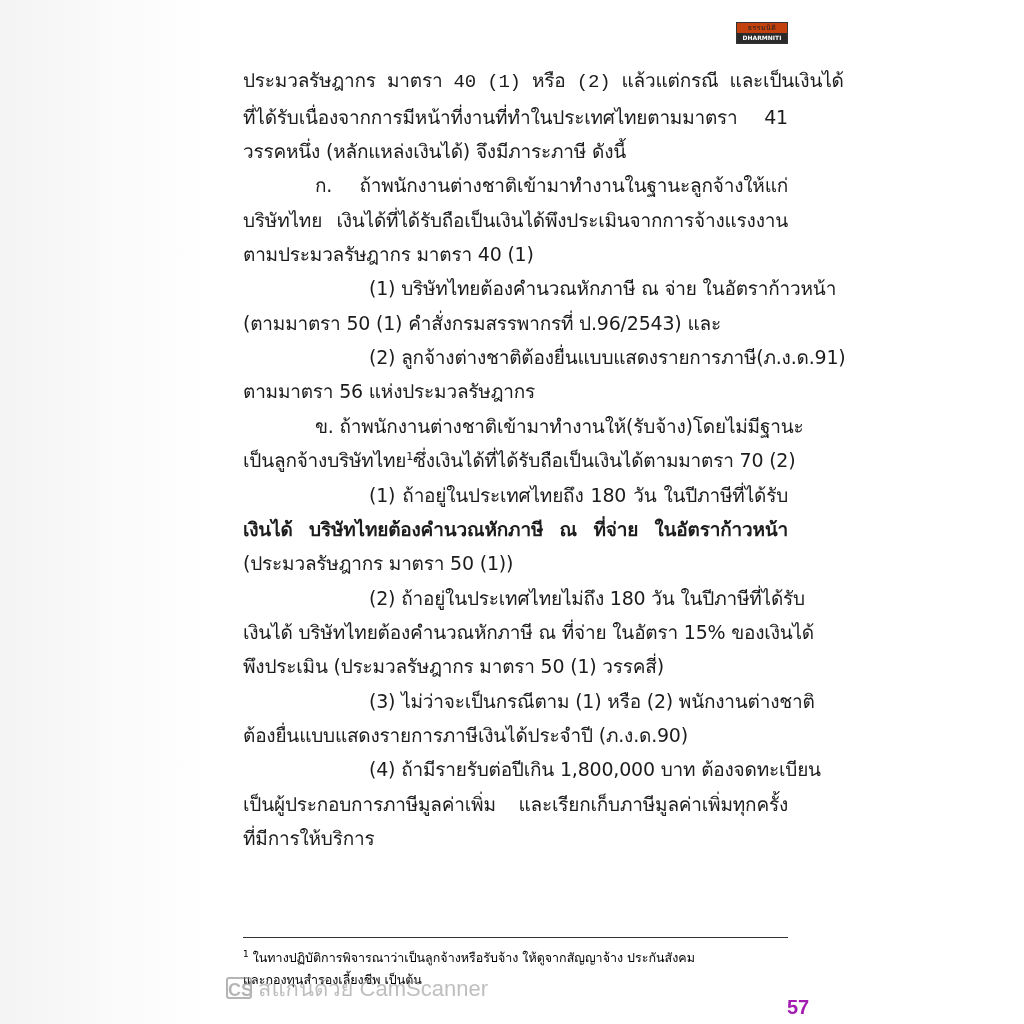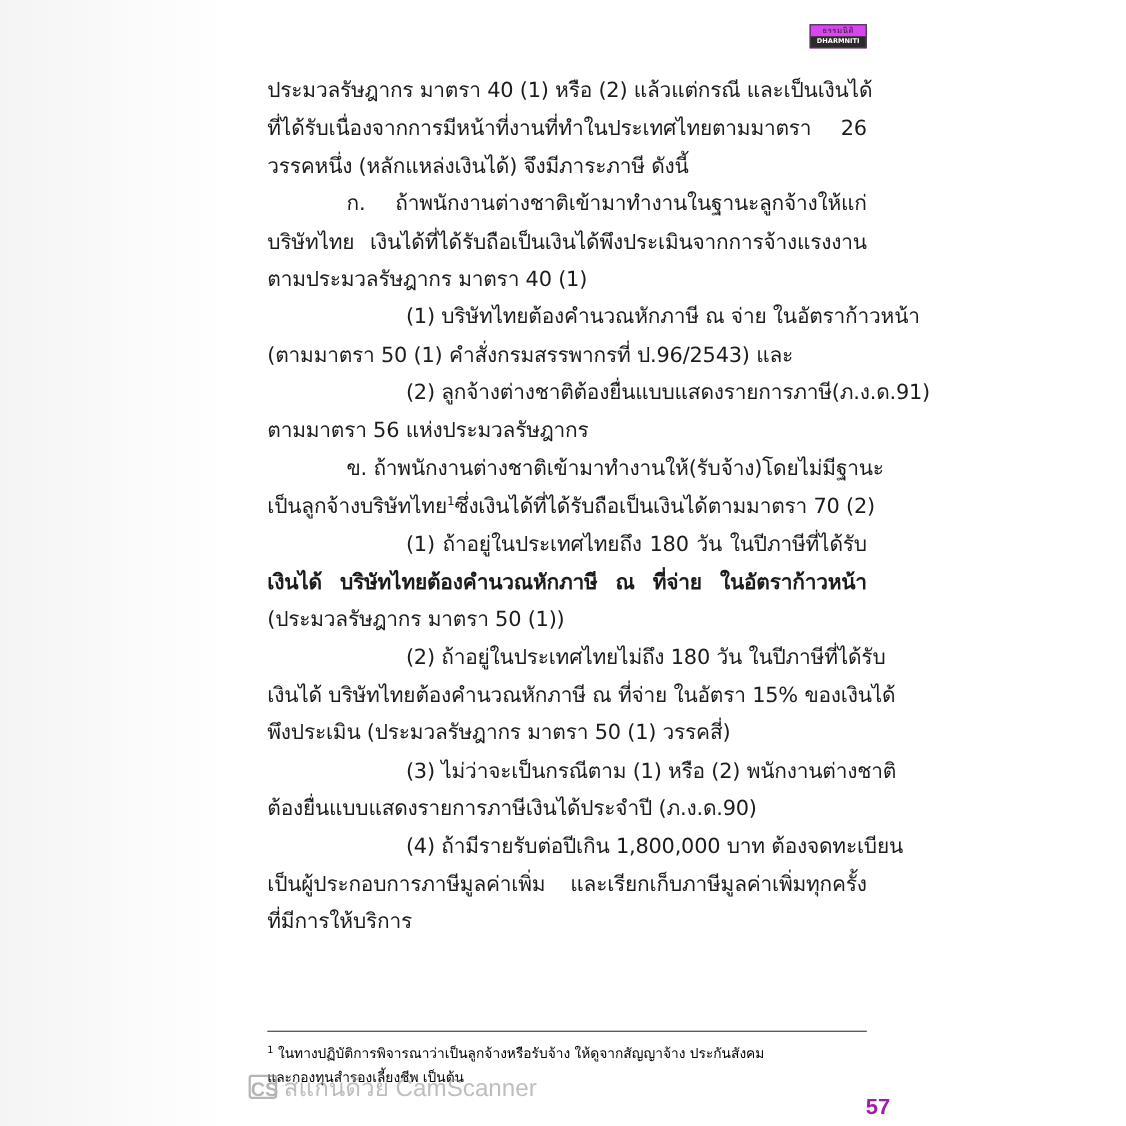--- a/index.html
+++ b/index.html
@@ -9,21 +9,21 @@
       position: relative;
       font-family: "DejaVu Sans", "Liberation Sans", sans-serif;
       color: #1c1c1c;
     }
     .page-shadow {
       position: absolute; left: 0; top: 0; width: 210px; height: 1024px;
       background: linear-gradient(90deg, #f4f4f4 0%, #fbfbfb 60%, #ffffff 100%);
     }
     .logo {
       position: absolute; left: 736px; top: 22px; width: 50px; height: 20px;
-      border: 1px solid #333; background: #d946ef;
+      border: 1px solid #333; background: #c2410c;
       display: flex; flex-direction: column;
     }
     .logo-th {
       height: 10px; font-size: 7px; line-height: 10px; text-align: center;
       color: #222; letter-spacing: 0.5px;
     }
     .logo-en {
       height: 10px; background: #2a2a2a; color: #fff;
       font-size: 6px; line-height: 10px; text-align: center; font-weight: bold;
     }
@@ -69,22 +69,22 @@
 <body>
 
 <div class="page-shadow"></div>
 
 <div class="logo">
   <div class="logo-th">ธรรมนิติ</div>
   <div class="logo-en">DHARMNITI</div>
 </div>
 
 <div class="content">
-  <div class="line justify" style="top:0px;left:0;">ประมวลรัษฎากร มาตรา 40 (1) หรือ (2) แล้วแต่กรณี และเป็นเงินได้</div>
-  <div class="line justify" style="top:35px;left:0;">ที่ได้รับเนื่องจากการมีหน้าที่งานที่ทำในประเทศไทยตามมาตรา 26</div>
+  <div class="line justify" style="top:0px;left:0;font-family:Liberation Mono, monospace;">ประมวลรัษฎากร มาตรา 40 (1) หรือ (2) แล้วแต่กรณี และเป็นเงินได้</div>
+  <div class="line justify" style="top:35px;left:0;">ที่ได้รับเนื่องจากการมีหน้าที่งานที่ทำในประเทศไทยตามมาตรา 41</div>
   <div class="line" style="top:69px;left:0;">วรรคหนึ่ง (หลักแหล่งเงินได้) จึงมีภาระภาษี ดังนี้</div>
 
   <div class="line justify" style="top:103px;left:72px;width:473px;">ก.  ถ้าพนักงานต่างชาติเข้ามาทำงานในฐานะลูกจ้างให้แก่</div>
   <div class="line justify" style="top:138px;left:0;">บริษัทไทย เงินได้ที่ได้รับถือเป็นเงินได้พึงประเมินจากการจ้างแรงงาน</div>
   <div class="line" style="top:172px;left:0;">ตามประมวลรัษฎากร มาตรา 40 (1)</div>
 
   <div class="line justify" style="top:206px;left:126px;width:419px;">(1)  บริษัทไทยต้องคำนวณหักภาษี ณ จ่าย ในอัตราก้าวหน้า</div>
   <div class="line" style="top:241px;left:0;">(ตามมาตรา 50 (1) คำสั่งกรมสรรพากรที่ ป.96/2543) และ</div>
   <div class="line justify" style="top:275px;left:126px;width:419px;">(2)  ลูกจ้างต่างชาติต้องยื่นแบบแสดงรายการภาษี(ภ.ง.ด.91)</div>
   <div class="line" style="top:309px;left:0;">ตามมาตรา 56 แห่งประมวลรัษฎากร</div>

